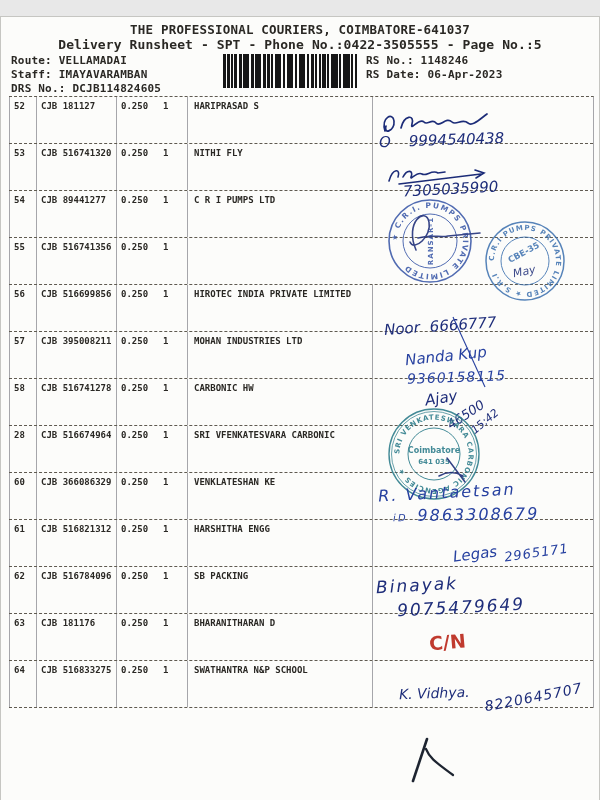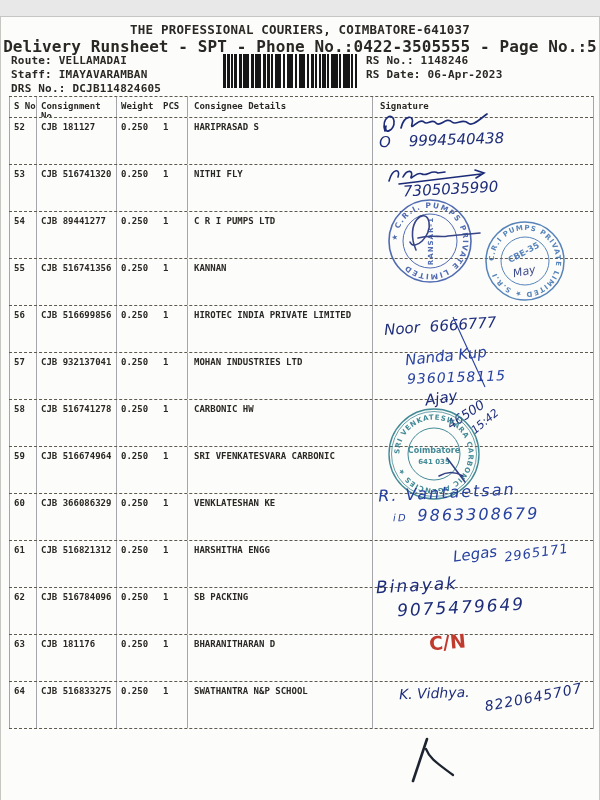--- a/index.html
+++ b/index.html
@@ -4,21 +4,21 @@
 <style>
   html,body{margin:0;padding:0;background:#e8e8e8;}
   .page{
     position:relative;width:600px;height:800px;margin:16px auto;
     background:#fcfcfa;border:1px solid #c6c6c2;box-sizing:border-box;
     font-family:"DejaVu Sans Mono","Liberation Mono",monospace;
     color:#2a2824;overflow:hidden;text-decoration:underline;
   }
   .abs{position:absolute;white-space:nowrap;}
   .doc-title{top:5px;left:0;width:100%;text-align:center;font-weight:bold;font-size:12.5px;letter-spacing:.2px;}
-  .doc-subtitle{top:20px;left:0;width:100%;text-align:center;font-weight:bold;font-size:16px;letter-spacing:.1px;}
+  .doc-subtitle{top:20px;left:0;width:100%;text-align:center;font-weight:bold;font-size:13px;letter-spacing:.1px;}
   .meta{font-weight:bold;font-size:11px;letter-spacing:.2px;}
   .barcode{
     left:222px;top:37px;width:134px;height:34px;
     background-image:
       repeating-linear-gradient(90deg,#161616 0 2px,rgba(0,0,0,0) 2px 4px),
       repeating-linear-gradient(90deg,#161616 0 1px,rgba(0,0,0,0) 1px 6px),
       repeating-linear-gradient(90deg,#161616 0 3px,rgba(0,0,0,0) 3px 11px);
   }
   .rtable{
     position:absolute;left:8px;top:79px;width:584px;
@@ -71,30 +71,20 @@
   <div class="abs meta" style="left:365px;top:37px;">
     <span>RS No.:</span>
     <span>1148246</span>
   </div>
   <div class="abs meta" style="left:365px;top:51px;">
     <span>RS Date:</span>
     <span>06-Apr-2023</span>
   </div>
 
   <div class="rtable">
-    <div class="trow head">
-      <div class="cell c1">S No</div>
-      <div class="cell c2">Consignment No</div>
-      <div class="cell c3">
-        <span class="wt">Weight</span>
-        <span>PCS</span>
-      </div>
-      <div class="cell c4">Consignee Details</div>
-      <div class="cell c5">Signature</div>
-    </div>
 
     <div class="trow">
       <div class="cell c1">52</div>
       <div class="cell c2">CJB 181127</div>
       <div class="cell c3">
           <span class="wt">0.250</span>
           <span>1</span>
         </div>
       <div class="cell c4">HARIPRASAD S</div>
       <div class="cell c5"></div>
@@ -119,55 +109,54 @@
       <div class="cell c4">C R I PUMPS LTD</div>
       <div class="cell c5"></div>
     </div>
     <div class="trow">
       <div class="cell c1">55</div>
       <div class="cell c2">CJB 516741356</div>
       <div class="cell c3">
           <span class="wt">0.250</span>
           <span>1</span>
         </div>
-      <div class="cell c4">KANNAN</div>
       <div class="cell c5"></div>
     </div>
     <div class="trow">
       <div class="cell c1">56</div>
       <div class="cell c2">CJB 516699856</div>
       <div class="cell c3">
           <span class="wt">0.250</span>
           <span>1</span>
         </div>
       <div class="cell c4">HIROTEC INDIA PRIVATE LIMITED</div>
       <div class="cell c5"></div>
     </div>
     <div class="trow">
       <div class="cell c1">57</div>
-      <div class="cell c2">CJB 932137041</div>
+      <div class="cell c2">CJB 395008211</div>
       <div class="cell c3">
           <span class="wt">0.250</span>
           <span>1</span>
         </div>
       <div class="cell c4">MOHAN INDUSTRIES LTD</div>
       <div class="cell c5"></div>
     </div>
     <div class="trow">
       <div class="cell c1">58</div>
       <div class="cell c2">CJB 516741278</div>
       <div class="cell c3">
           <span class="wt">0.250</span>
           <span>1</span>
         </div>
       <div class="cell c4">CARBONIC HW</div>
       <div class="cell c5"></div>
     </div>
     <div class="trow">
-      <div class="cell c1">59</div>
+      <div class="cell c1">28</div>
       <div class="cell c2">CJB 516674964</div>
       <div class="cell c3">
           <span class="wt">0.250</span>
           <span>1</span>
         </div>
       <div class="cell c4">SRI VFENKATESVARA CARBONIC</div>
       <div class="cell c5"></div>
     </div>
     <div class="trow">
       <div class="cell c1">60</div>

